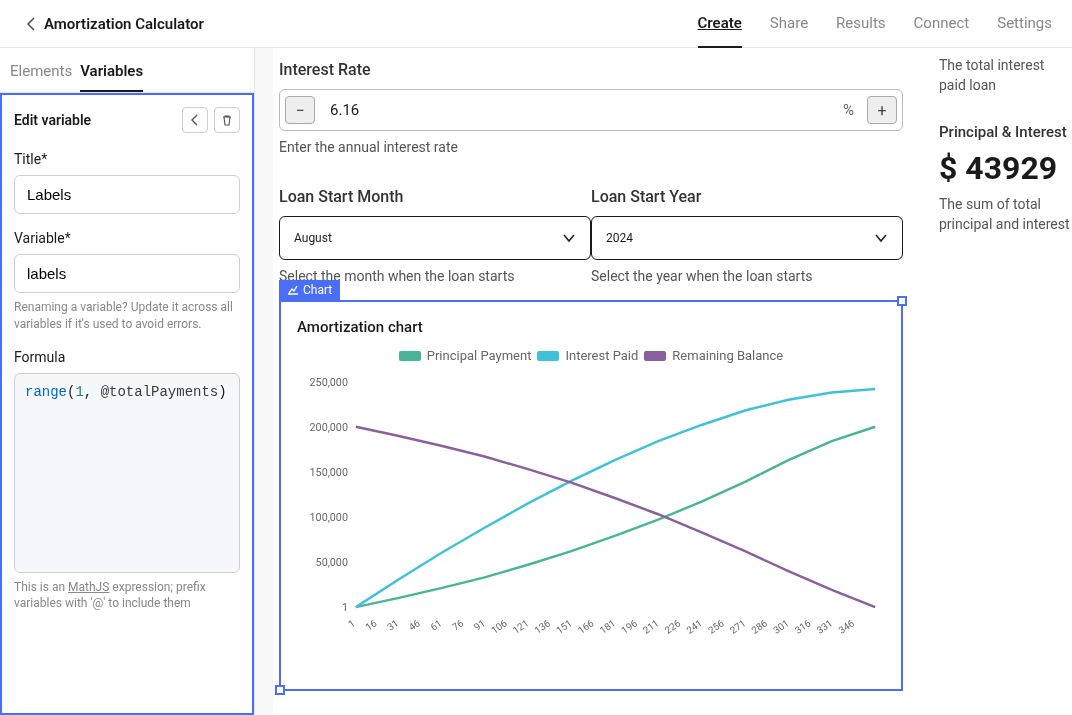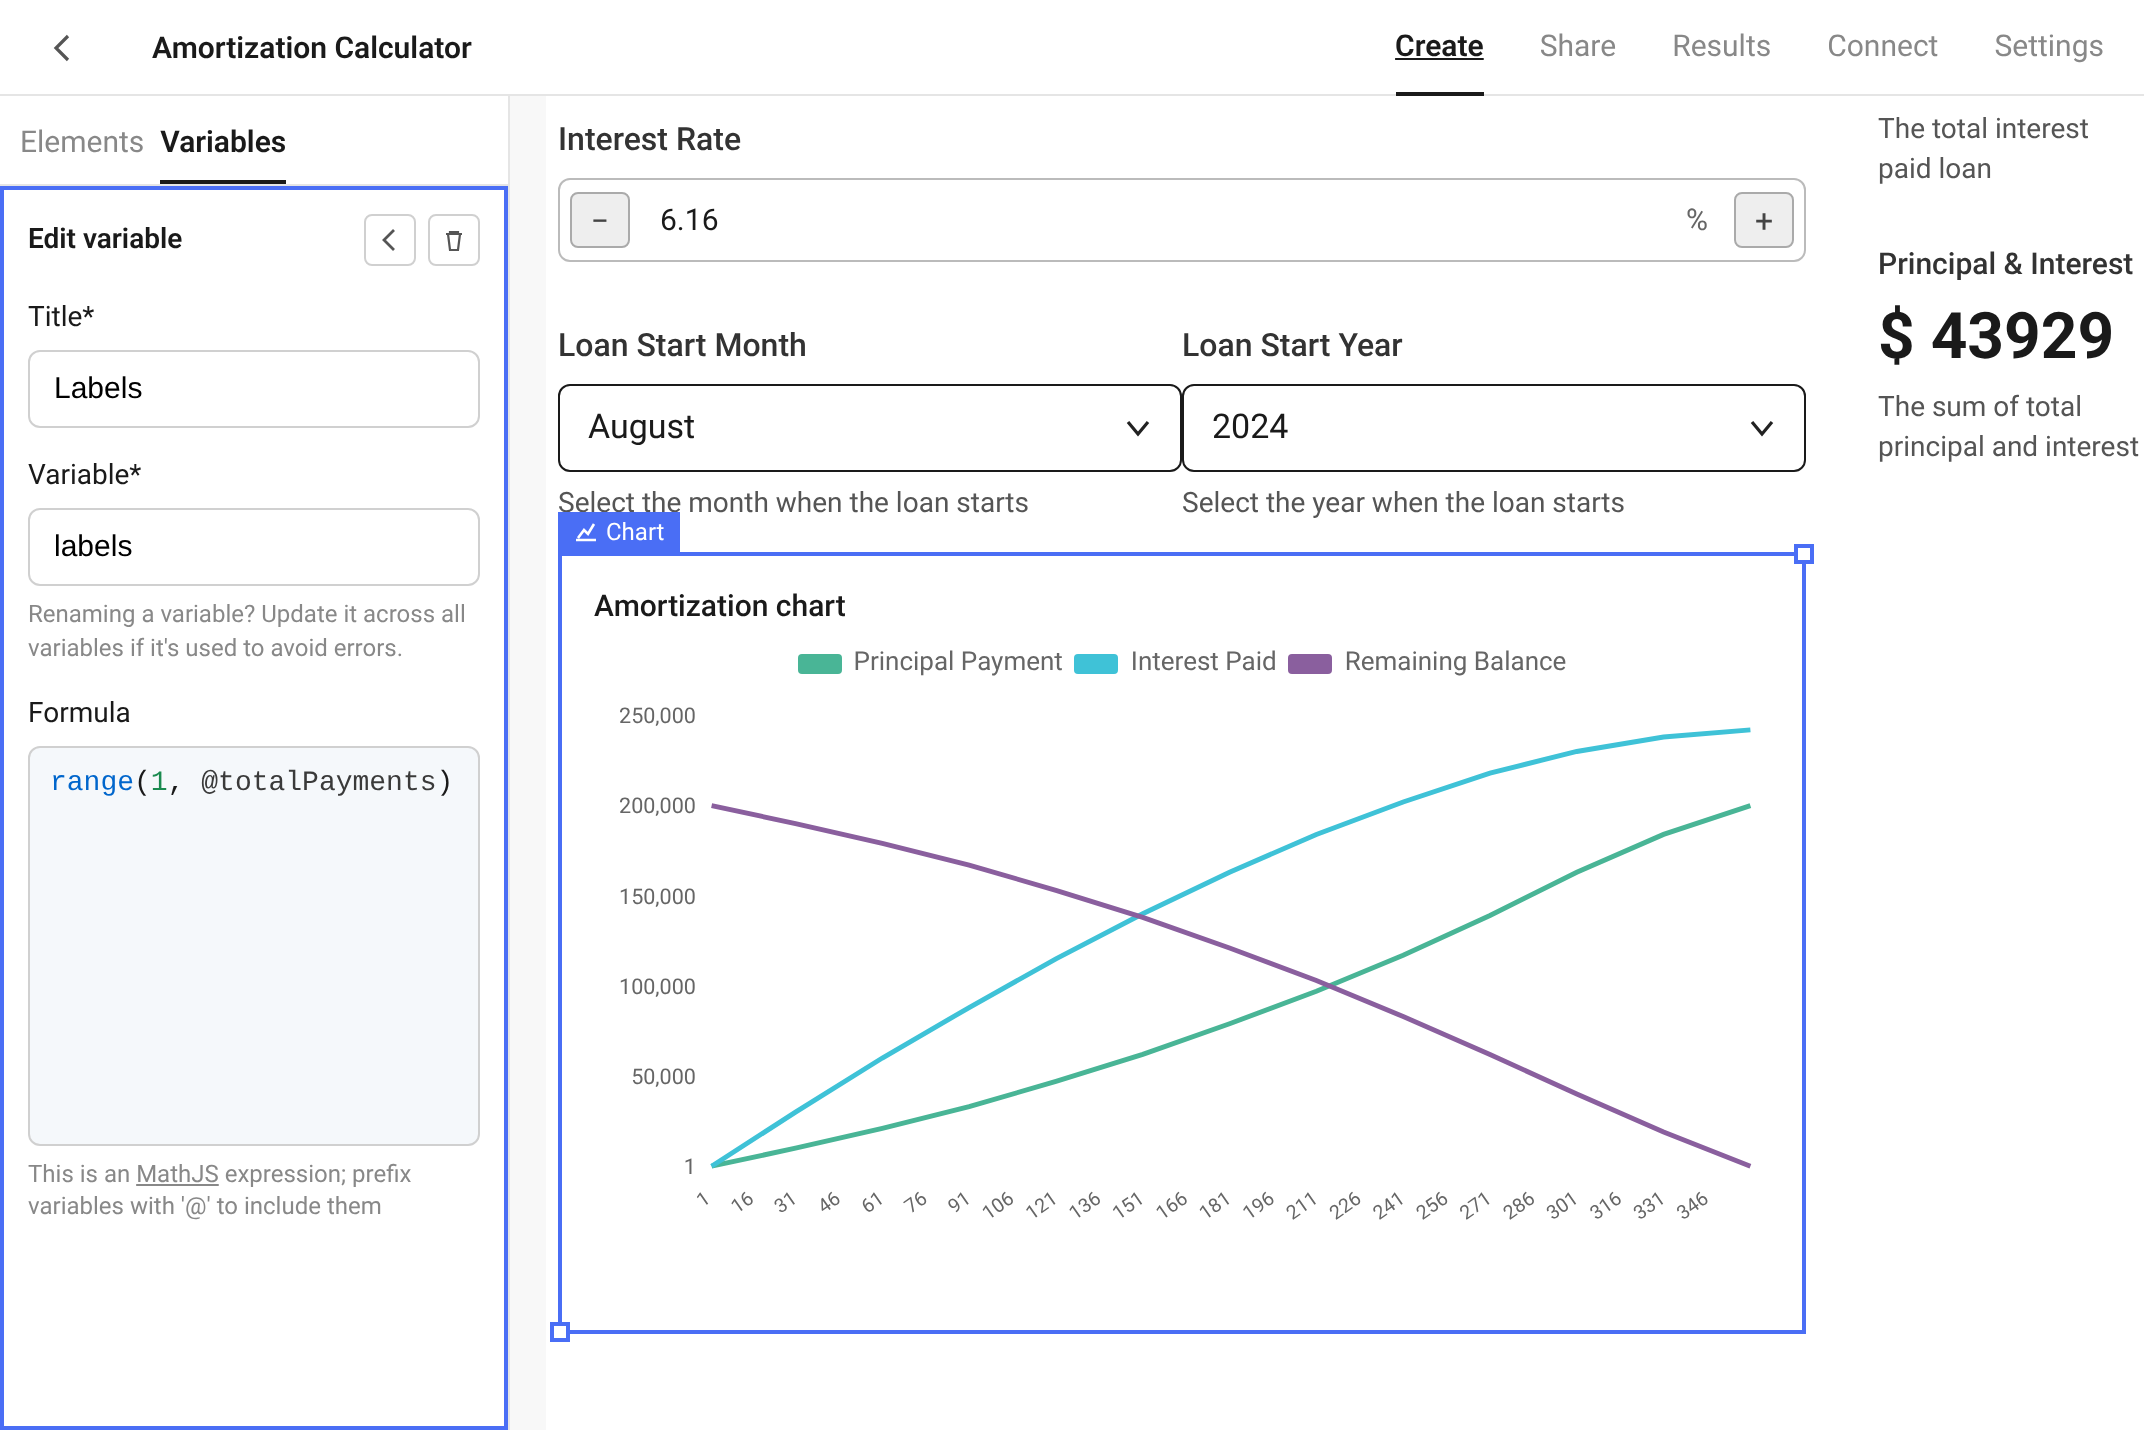--- a/index.html
+++ b/index.html
@@ -1,19 +1,19 @@
 <!DOCTYPE html>
 <html><head>
 <meta charset="utf-8">
 <style>
 * { box-sizing: border-box; margin: 0; padding: 0; }
 body { font-family: -apple-system, BlinkMacSystemFont, "Segoe UI", Roboto, Arial, sans-serif; font-size: 14px; color: #1a1a1a; background: #fff; }
 
 .header { display: flex; align-items: center; justify-content: space-between; border-bottom: 1px solid #e5e5e5; padding: 12px 20px; height: 48px; }
-.header-left { display: flex; align-items: center; gap: 32px; }
+.header-left { display: flex; align-items: center; gap: 0; }
 .back-btn { width: 24px; height: 24px; display: flex; align-items: center; justify-content: center; cursor: pointer; }
 .page-title { font-size: 15px; font-weight: 600; }
 .header-tabs { display: flex; gap: 28px; }
 .header-tab { font-size: 15px; color: #888; cursor: pointer; padding-bottom: 14px; margin-bottom: -14px; }
 .header-tab.active { color: #1a1a1a; font-weight: 600; border-bottom: 2px solid #1a1a1a; text-decoration: underline; }
 
 .body { display: flex; height: calc(715px - 48px); }
 
 .sidebar { width: 255px; border-right: 1px solid #e5e5e5; display: flex; flex-direction: column; }
 .sidebar-tabs { display: flex; gap: 8px; padding: 14px 10px 0 10px; border-bottom: 1px solid #e5e5e5; }
@@ -44,21 +44,21 @@
 .field-hint { font-size: 14px; color: #555; margin-top: 8px; }
 
 .number-input { display: flex; align-items: center; border: 1px solid #bbb; border-radius: 6px; overflow: hidden; height: 42px; }
 .stepper-btn { width: 30px; height: 28px; margin: 0 5px; border: 1px solid #aaa; border-radius: 4px; background: #eee; display: flex; align-items: center; justify-content: center; cursor: pointer; font-size: 16px; color: #444; }
 .number-val { flex: 1; padding: 0 10px; font-size: 15px; }
 .unit { padding: 0 8px; color: #666; font-size: 15px; }
 
 .row-2 { display: flex; }
 .col { flex: 1; }
 
-.select { width: 100%; height: 44px; border: 1.5px solid #1a1a1a; border-radius: 6px; padding: 0 14px; font-size: 17px; display: flex; align-items: center; justify-content: space-between; cursor: pointer; background: #fff; }
+.select { width: 100%; height: 44px; border: 1.5px solid #1a1a1a; border-radius: 6px; padding: 0 14px; font-size: 12px; display: flex; align-items: center; justify-content: space-between; cursor: pointer; background: #fff; }
 
 .chart-wrap { border: 2px solid #4a6ef5; position: relative; margin-top: -4px; background: #fff; padding: 16px 16px 30px 16px; }
 .chart-handle { position: absolute; width: 10px; height: 10px; border: 2px solid #4a6ef5; background: #fff; }
 .chart-handle.tr { top: -6px; right: -6px; }
 .chart-handle.bl { bottom: -6px; left: -6px; }
 .chart-tag { position: absolute; top: -22px; left: -2px; background: #4a6ef5; color: #fff; font-size: 12px; padding: 3px 8px; display: flex; align-items: center; gap: 4px; }
 .chart-title { font-size: 15px; font-weight: 500; margin-bottom: 12px; }
 .legend { display: flex; justify-content: center; gap: 6px; margin-bottom: 6px; font-size: 13px; color: #666; }
 .legend-item { display: flex; align-items: center; gap: 6px; }
 .legend-swatch { width: 22px; height: 10px; border-radius: 2px; }
@@ -141,20 +141,21 @@
   <div class="main">
 
     <div class="field-block">
       <div class="field-label">Interest Rate</div>
       <div class="number-input">
         <div class="stepper-btn">−</div>
         <div class="number-val">6.16</div>
         <div class="unit">%</div>
         <div class="stepper-btn">+</div>
       </div>
+      <div class="field-hint">Enter the annual interest rate</div>
     </div>
 
     <div class="row-2">
       <div class="col field-block">
         <div class="field-label">Loan Start Month</div>
         <div class="select">
           <span>August</span>
           <svg width="14" height="14" viewBox="0 0 14 14">
               <path d="M2 4l5 6 5-6" stroke="#222" stroke-width="1.6" fill="none"></path>
             </svg>

